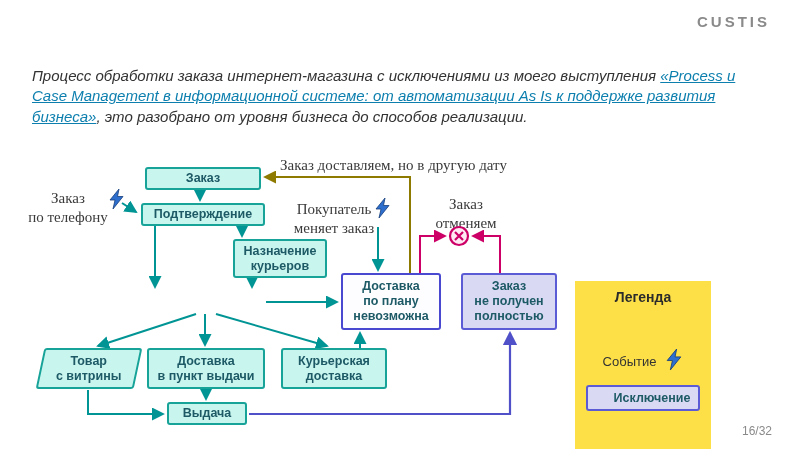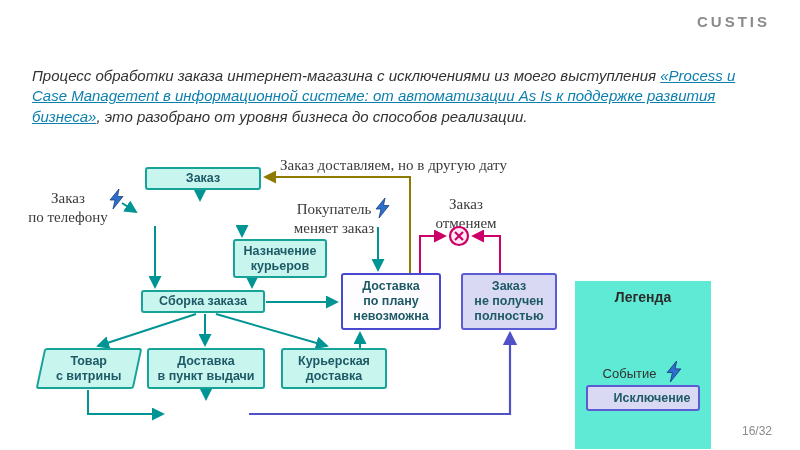--- a/index.html
+++ b/index.html
@@ -32,32 +32,32 @@
   .node.exception-light { background:#fdfdff; border-color:#4848d0; }
   .node.slanted { transform:skewX(-12deg); }
   .node.slanted .unskew { transform:skewX(12deg); display:block; }
   .event-label {
     position:absolute; z-index:2; font-size:15px; color:#3b3b3b;
     text-align:center; white-space:pre-line; line-height:1.25;font-family:Liberation Serif, serif;
   }
   .icon { position:absolute; z-index:3; }
   .legend {
     position:absolute; left:575px; top:281px; width:136px; height:168px;
-    background:#5eead4; z-index:2;
+    background:#fde047; z-index:2;
   }
   .legend-title {
     position:absolute; top:8px; left:0; width:100%; text-align:center;
     font-weight:bold; font-size:14px; color:#2b2b2b;
   }
   .legend .legend-step  { left:11px; top:34px;  width:114px; height:24px; }
   .legend .legend-exc   { left:11px; top:104px; width:114px; height:26px;padding-left:18px; }
   .legend-event-row {
     position:absolute; top:68px; left:0; width:100%; height:24px;
     display:flex; align-items:center; justify-content:center; gap:9px;
-    font-size:13px; color:#333333;margin-top:12px;
+    font-size:13px; color:#333333;
   }
   .legend-event-row .bolt-wrap { position:static; }
   .page-number {
     position:absolute; right:28px; bottom:12px; font-size:12px; color:#8a8a8a;
   }
 </style>
 </head>
 <body>
 
 <div class="page">
@@ -102,29 +102,30 @@
     </g>
     <g stroke="#8f7a00" stroke-width="2" fill="none">
       <path d="M410,273 L410,177 L265,177" marker-end="url(#ah-olive)"></path>
     </g>
     <g stroke="#5050c8" stroke-width="2.2" fill="none">
       <path d="M249,414 L510,414 L510,333" marker-end="url(#ah-purple)"></path>
     </g>
   </svg>
 
   <div class="node" style="left:145px;top:167px;width:116px;height:23px">Заказ</div>
+  <div class="node" style="left:141px;top:203px;width:124px;height:23px">Подтверждение</div>
   <div class="node" style="left:233px;top:239px;width:94px;height:39px">Назначение
 курьеров</div>
-  <div class="node" style="left:141px;top:290px;width:124px;height:23px">Сборка заказа</div>
   <div class="node slanted" style="left:40px;top:348px;width:98px;height:41px"><span class="unskew">Товар
 с витрины</span></div>
   <div class="node" style="left:147px;top:348px;width:118px;height:41px">Доставка
 в пункт выдачи</div>
   <div class="node" style="left:281px;top:348px;width:106px;height:41px">Курьерская
 доставка</div>
+  <div class="node" style="left:167px;top:402px;width:80px;height:23px">Выдача</div>
   <div class="node exception-light" style="left:341px;top:273px;width:100px;height:57px">Доставка
 по плану
 невозможна</div>
   <div class="node exception" style="left:461px;top:273px;width:96px;height:57px">Заказ
 не получен
 полностью</div>
 
   <div class="event-label" style="left:25px;top:189px;width:86px">Заказ
 по телефону</div>
   <div class="event-label" style="left:293px;top:200px;width:82px">Покупатель

